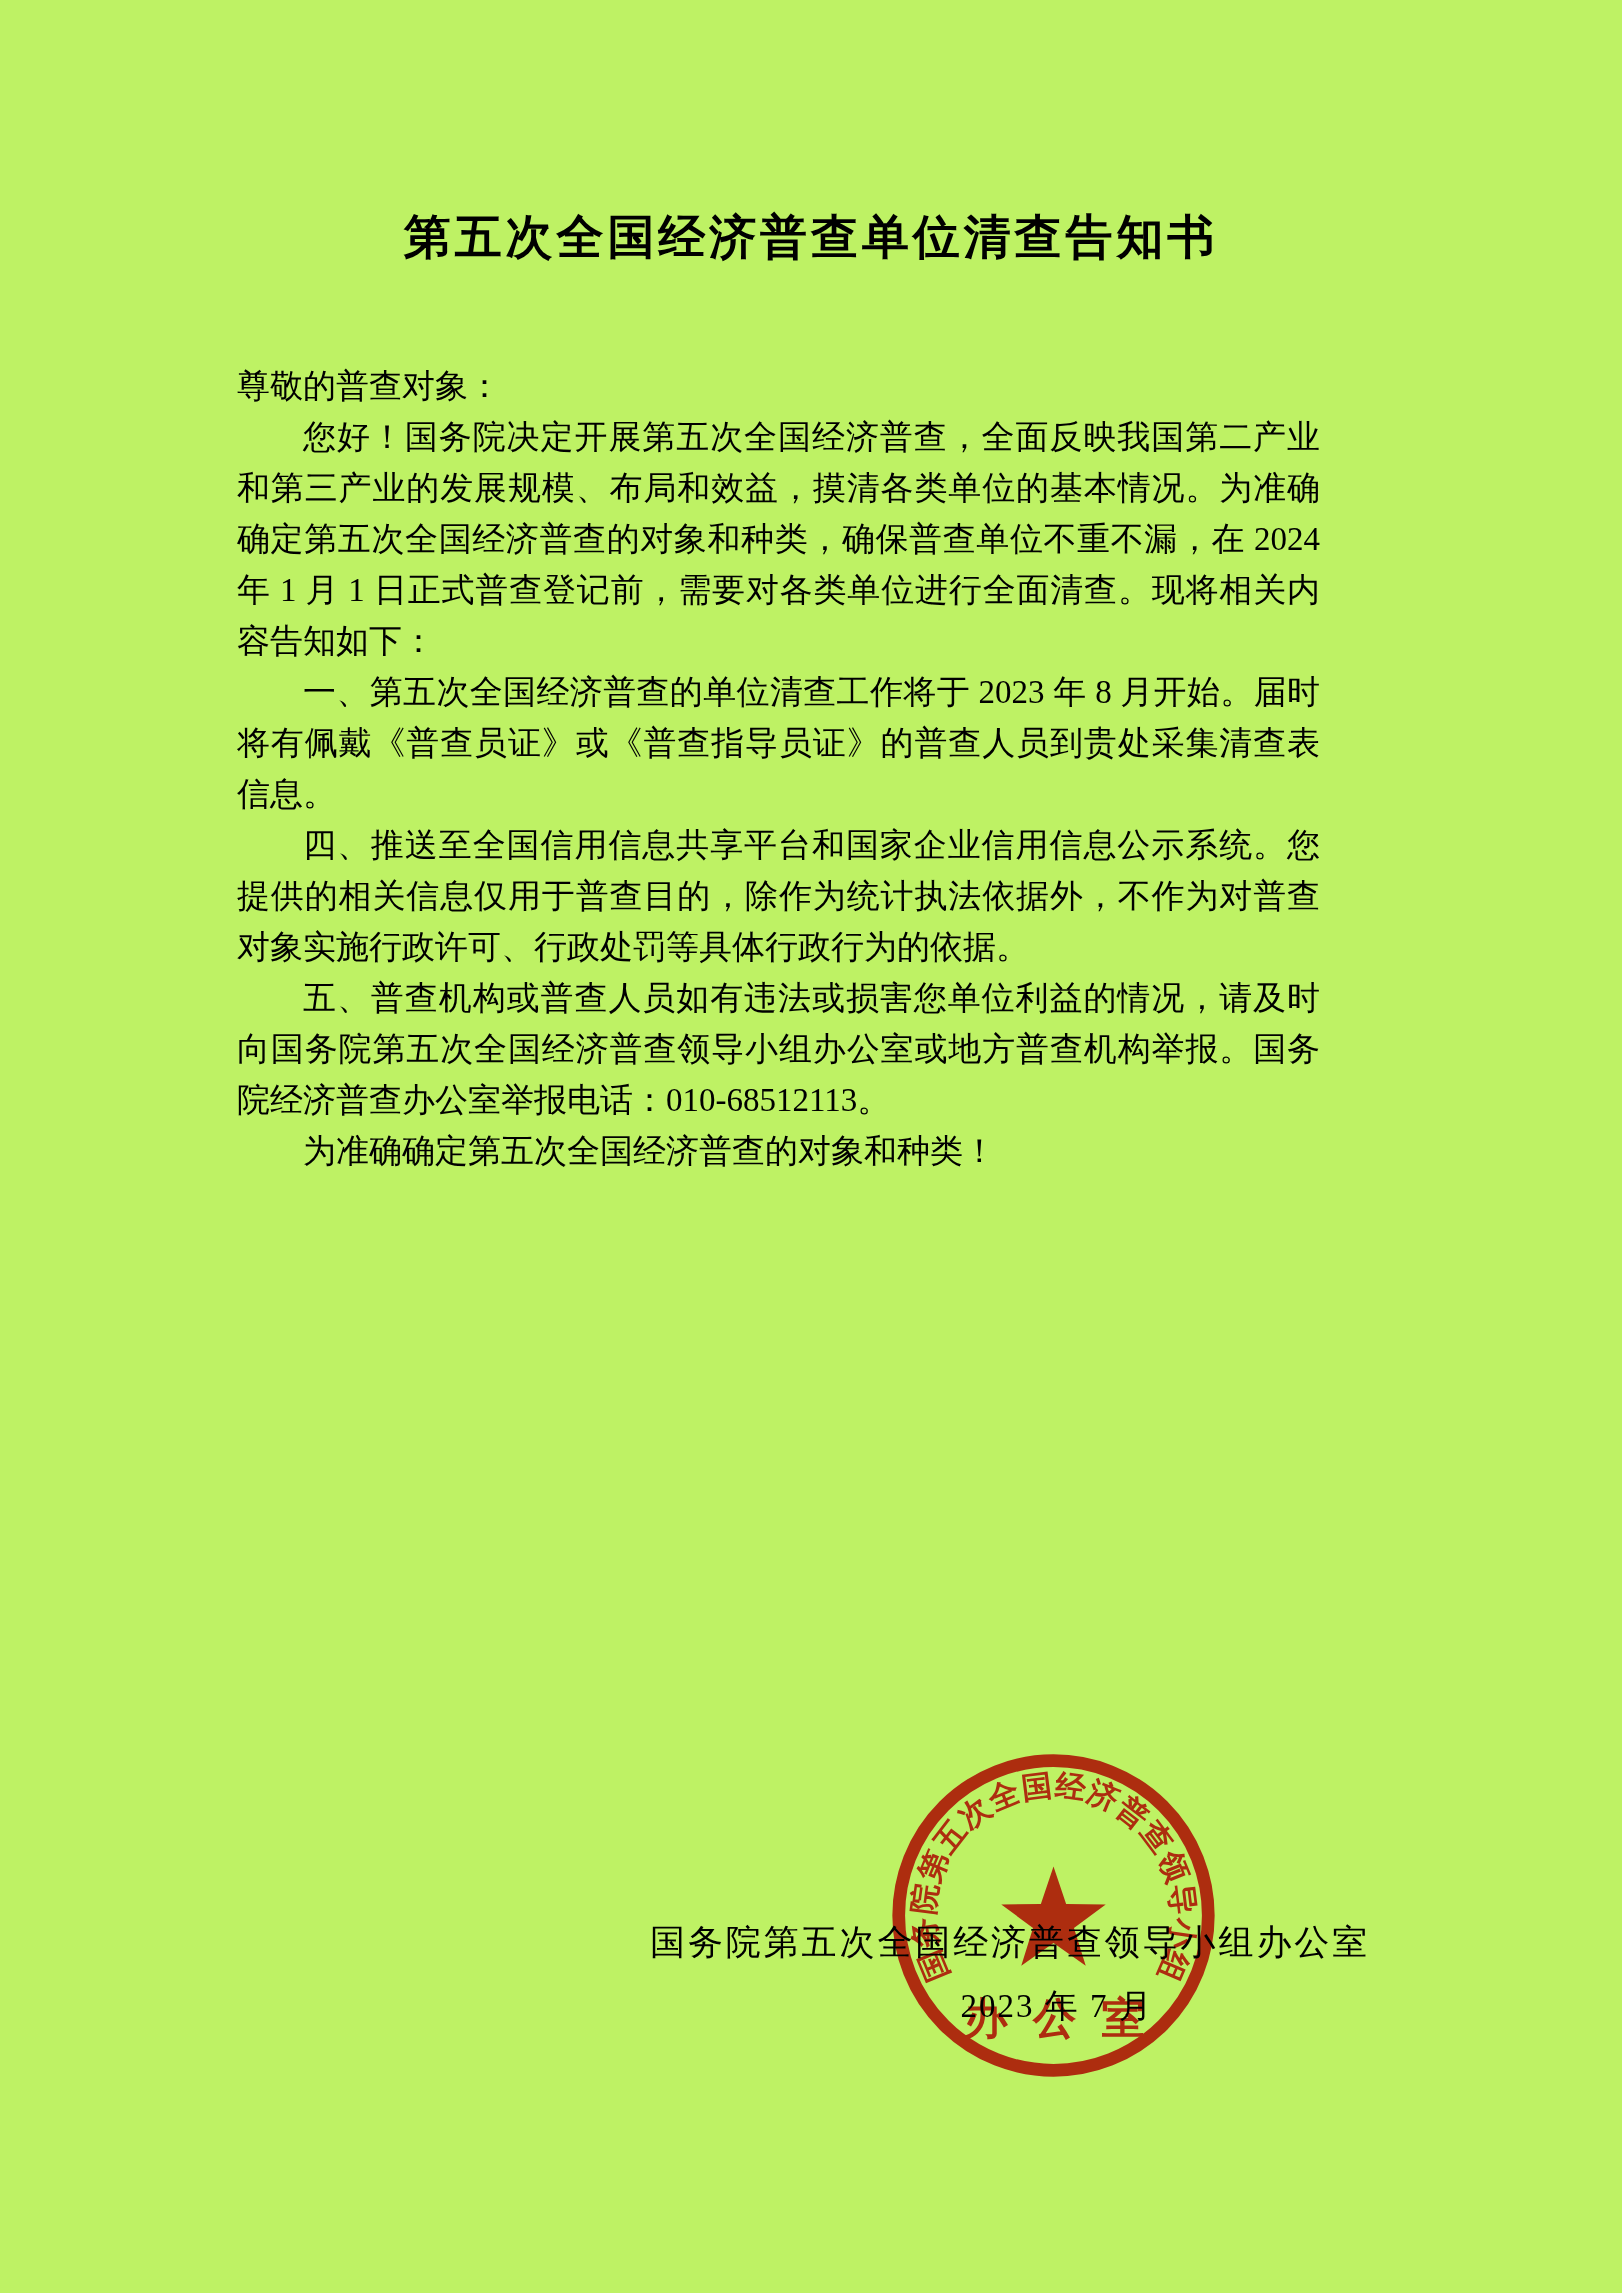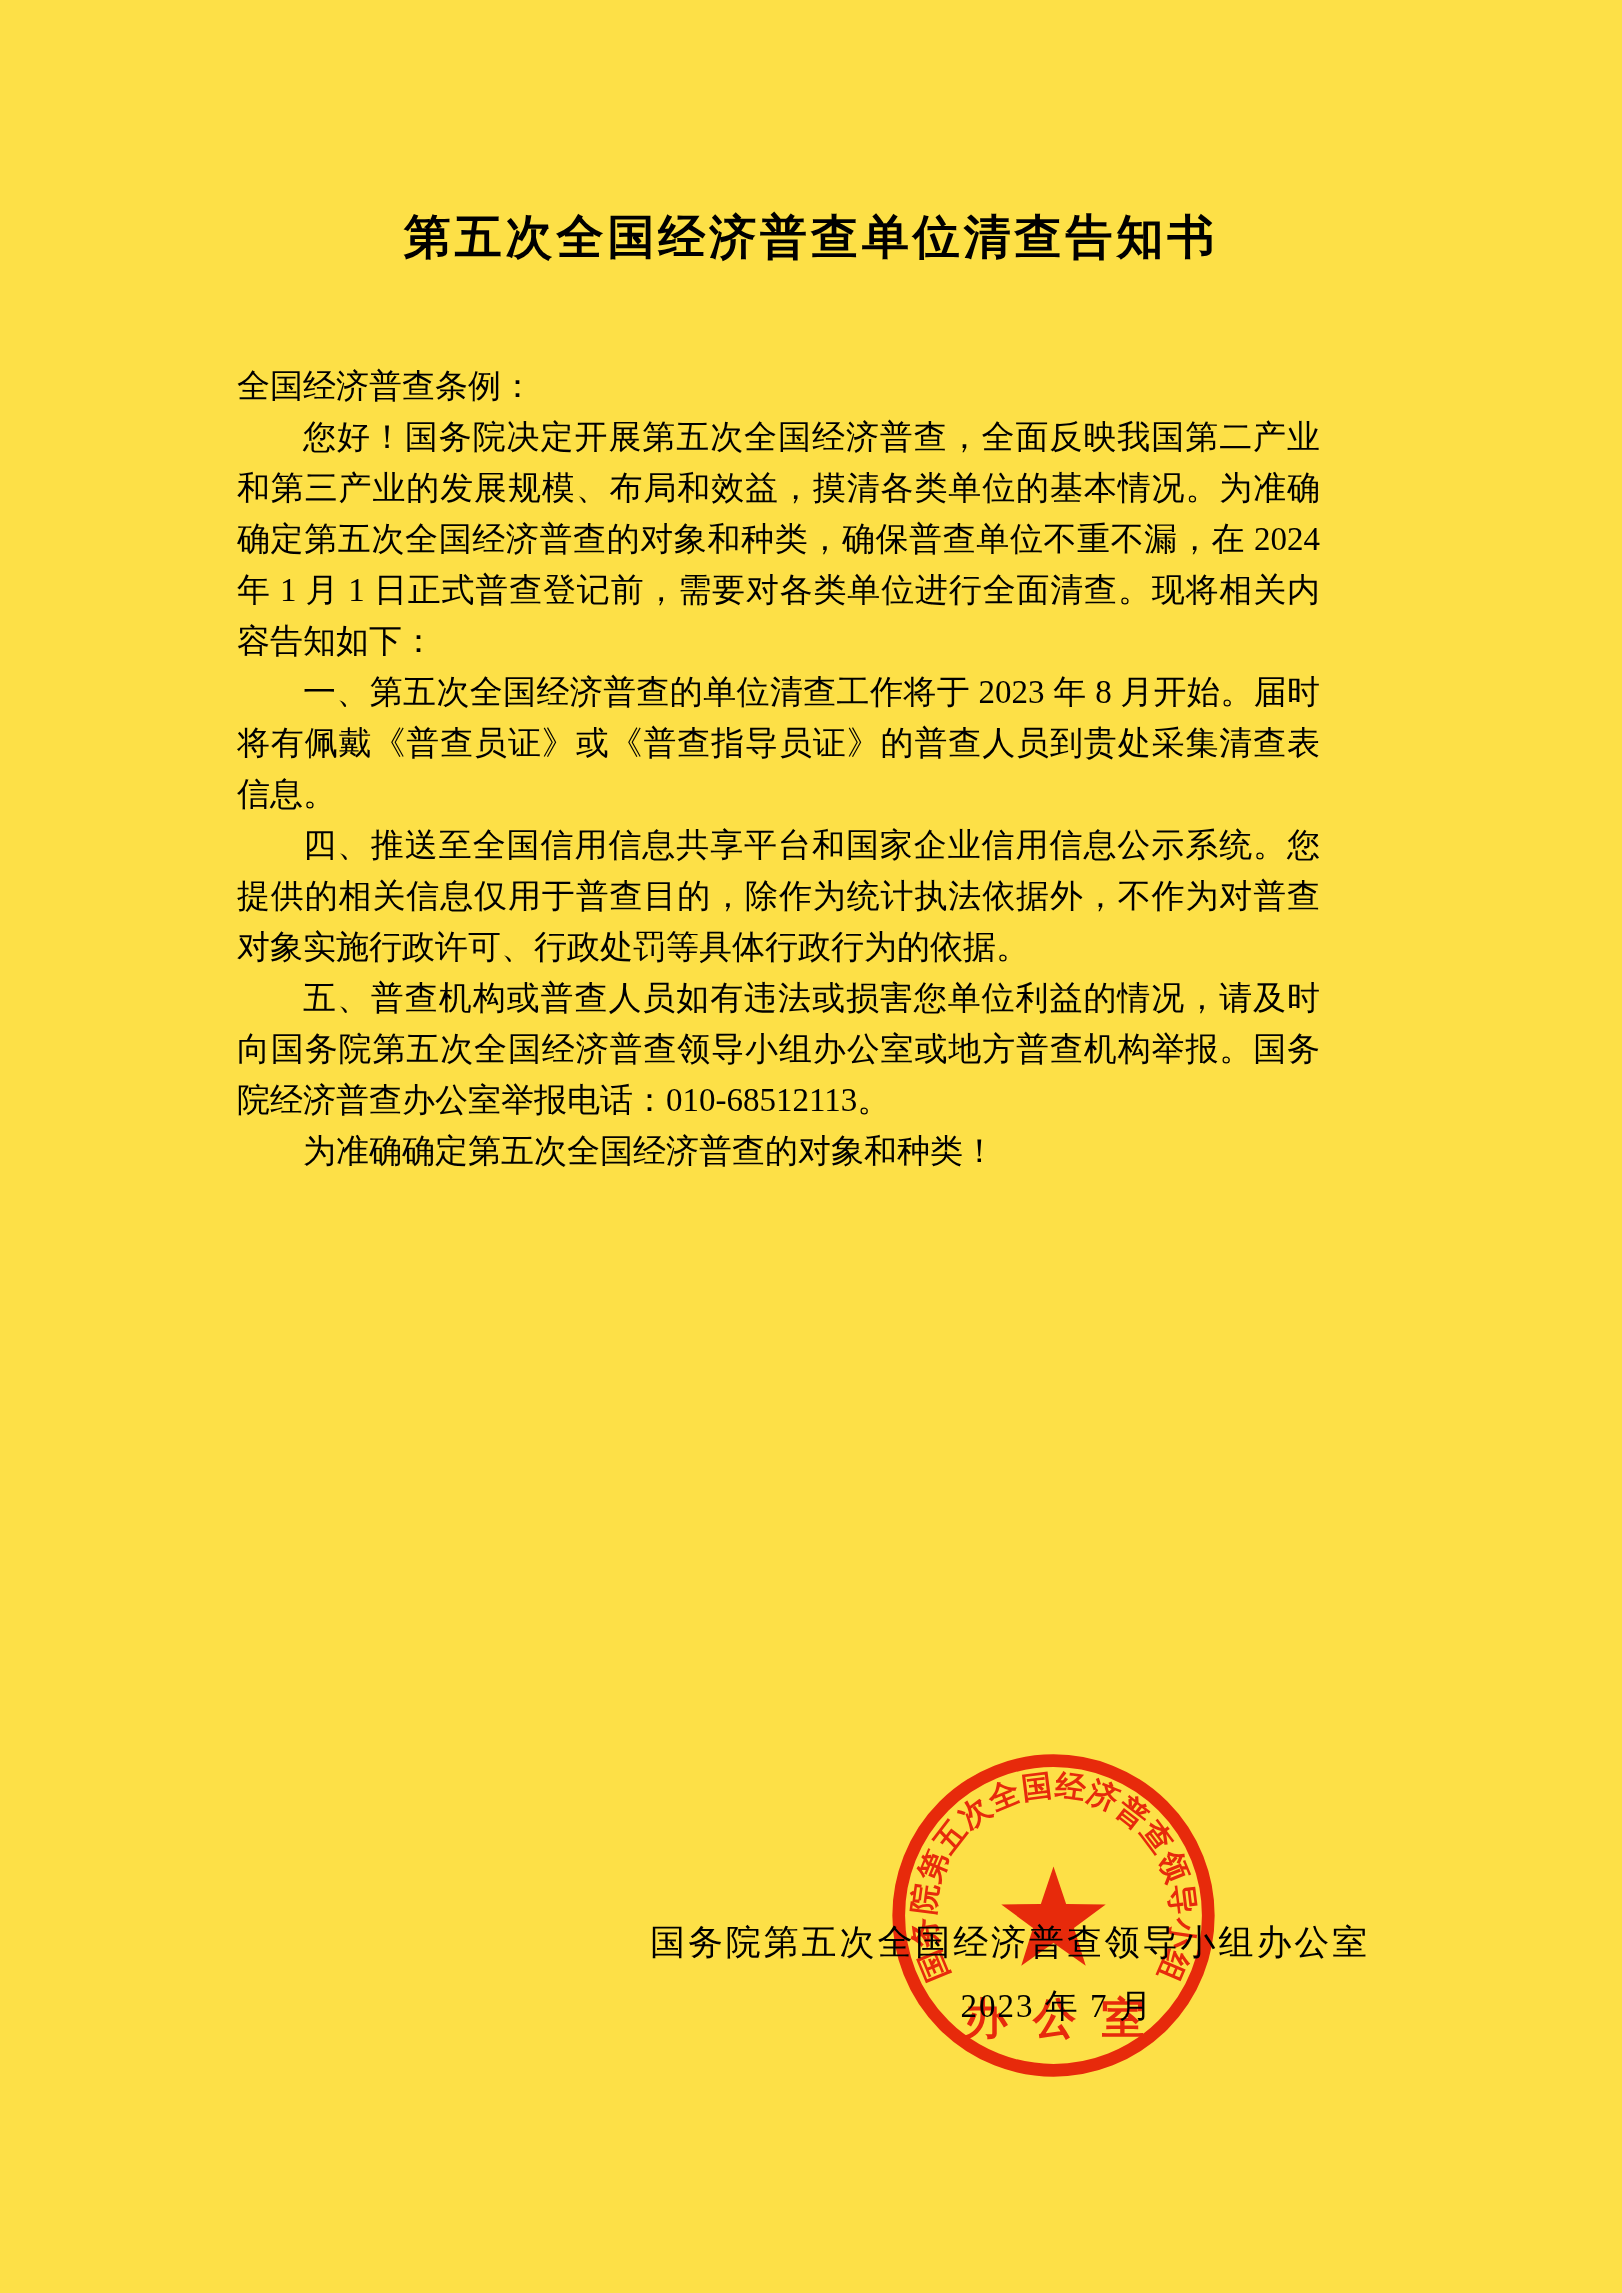--- a/index.html
+++ b/index.html
@@ -1,21 +1,21 @@
 <!DOCTYPE html>
 <html style="--seal-color: #e8231a;"><head>
 <meta charset="utf-8">
 <style>
   :root { --seal-color: #e8231a; }
   html, body { margin: 0; padding: 0; background: #ffffff; }
   .page {
     position: relative;
     width: 1622px;
     height: 2294px;
-    background: #fde047;
+    background: #bef264;
     color: #000000;
     font-family: "Liberation Serif", serif;
     overflow: hidden;
   }
   .doc-title {
     position: absolute;
     top: 206px;
     left: 0;
     width: 100%;
     text-align: center;
@@ -84,21 +84,21 @@
   }
 </style>
 </head>
 <body>
 
 <div class="page">
 
   <div class="doc-title">第五次全国经济普查单位清查告知书</div>
 
   <div class="doc-body">
-    <p class="salutation">全国经济普查条例：</p>
+    <p class="salutation">尊敬的普查对象：</p>
 
   <p>您好！国务院决定开展第五次全国经济普查，全面反映我国第二产业和第三产业的发展规模、布局和效益，摸清各类单位的基本情况。为准确确定第五次全国经济普查的对象和种类，确保普查单位不重不漏，在 2024 年 1 月 1 日正式普查登记前，需要对各类单位进行全面清查。现将相关内容告知如下：</p>
       <p>一、第五次全国经济普查的单位清查工作将于 2023 年 8 月开始。届时将有佩戴《普查员证》或《普查指导员证》的普查人员到贵处采集清查表信息。</p>
       <p>四、推送至全国信用信息共享平台和国家企业信用信息公示系统。您提供的相关信息仅用于普查目的，除作为统计执法依据外，不作为对普查对象实施行政许可、行政处罚等具体行政行为的依据。</p>
       <p>五、普查机构或普查人员如有违法或损害您单位利益的情况，请及时向国务院第五次全国经济普查领导小组办公室或地方普查机构举报。国务院经济普查办公室举报电话：010-68512113。</p>
       <p>为准确确定第五次全国经济普查的对象和种类！</p>
     </div>
 
   <div class="signature-org">国务院第五次全国经济普查领导小组办公室</div>
 

